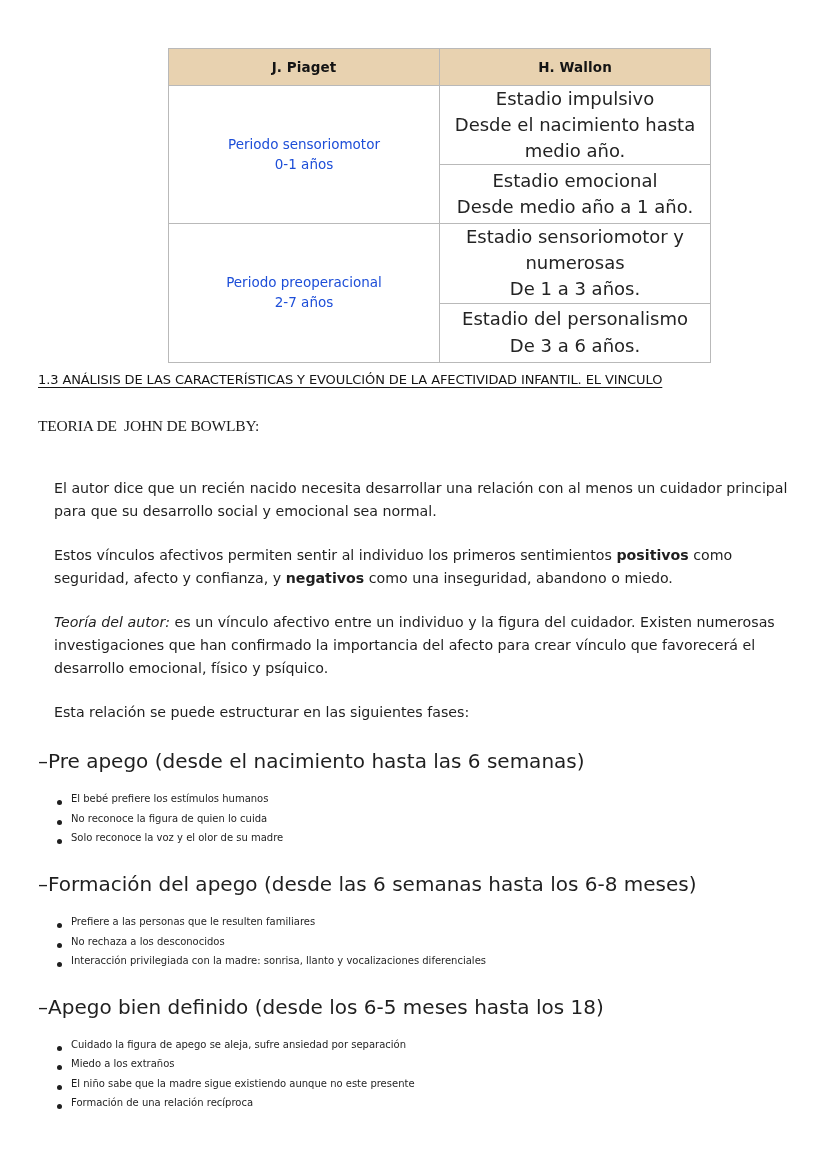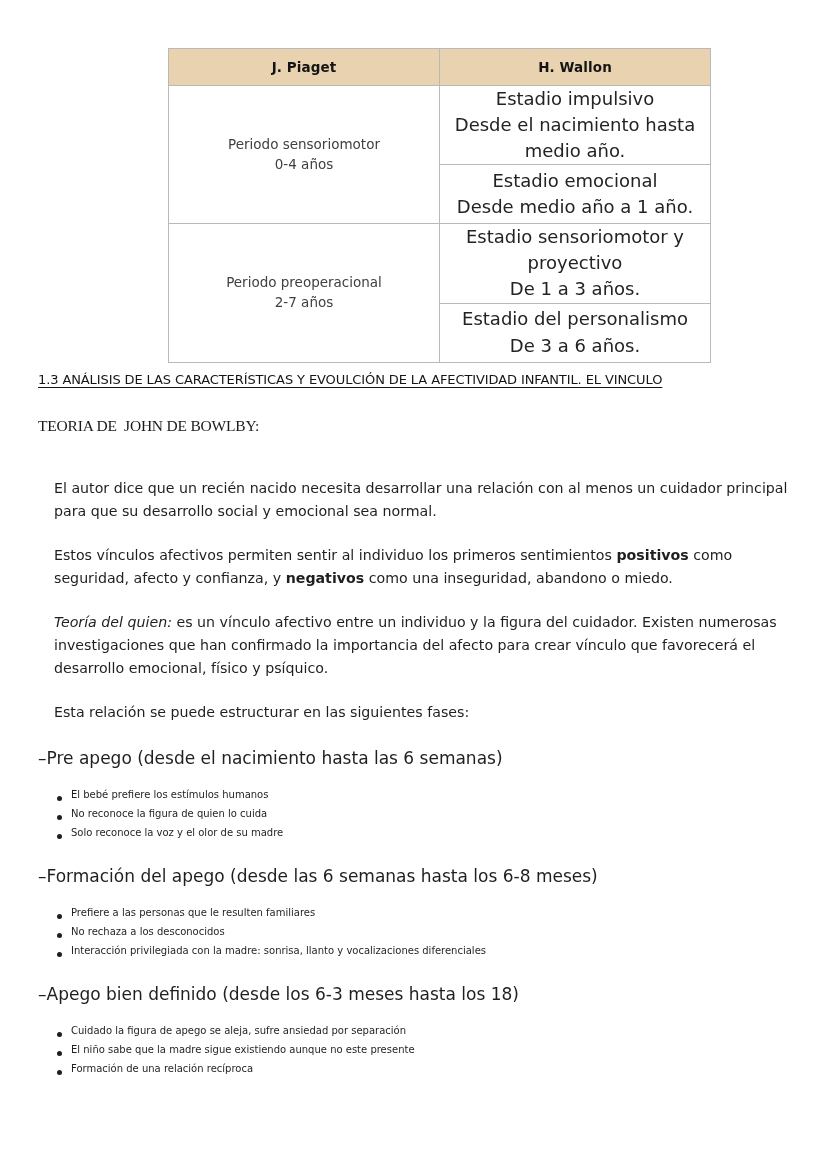--- a/index.html
+++ b/index.html
@@ -41,21 +41,21 @@
     font-size: 13.5px;
     height: 36px;
     letter-spacing: .1px;
     color: #141414;
     font-family: "DejaVu Sans", sans-serif;
   }
   td.col-left {
     width: 197px;
     font-size: 13.5px;
     line-height: 1.45;
-    color: #404040;
+    color: #1d4ed8;
   }
   td.col-right {
     font-size: 18px;
     line-height: 1.45;
     color: #232323;
     height: 58px;
     padding: 6px 8px;
   }
   .cellline { display: block; }
 
@@ -89,21 +89,21 @@
     font-size: 14.2px;
     line-height: 1.62;
     color: #1f1f1f;
     margin: 0 0 21px 16px;
   }
   p.para b { font-weight: bold; }
   p.para i { font-style: italic; }
 
   p.phase {
     font-family: "DejaVu Sans", sans-serif;
-    font-size: 17px;
+    font-size: 20px;
     line-height: 1.62;
     color: #1f1f1f;
     margin: 0 0 14px 0;
   }
   ul.bullets {
     list-style: none;
     margin: 0 0 22px 0;
     padding: 0;
   }
   ul.bullets li {
@@ -132,40 +132,40 @@
 <div class="table-wrap">
   <table class="piaget-wallon">
     <tbody>
       <tr>
         <th class="col-left">J. Piaget</th>
         <th>H. Wallon</th>
       </tr>
       <tr>
         <td class="col-left" rowspan="2">
           <span class="cellline">Periodo sensoriomotor</span>
-          <span class="cellline">0-4 años</span>
+          <span class="cellline">0-1 años</span>
         </td>
         <td class="col-right">
           <span class="cellline">Estadio impulsivo</span>
           <span class="cellline">Desde el nacimiento hasta medio año.</span>
         </td>
       </tr>
       <tr>
         <td class="col-right">
           <span class="cellline">Estadio emocional</span>
           <span class="cellline">Desde medio año a 1 año.</span>
         </td>
       </tr>
       <tr>
         <td class="col-left" rowspan="2">
           <span class="cellline">Periodo preoperacional</span>
           <span class="cellline">2-7 años</span>
         </td>
         <td class="col-right">
-          <span class="cellline">Estadio sensoriomotor y proyectivo</span>
+          <span class="cellline">Estadio sensoriomotor y numerosas</span>
           <span class="cellline">De 1 a 3 años.</span>
         </td>
       </tr>
       <tr>
         <td class="col-right">
           <span class="cellline">Estadio del personalismo</span>
           <span class="cellline">De 3 a 6 años.</span>
         </td>
       </tr>
     </tbody>
@@ -175,38 +175,39 @@
 <div class="doc">
 
   <div class="section-heading">1.3 ANÁLISIS DE LAS CARACTERÍSTICAS Y EVOULCIÓN DE LA AFECTIVIDAD INFANTIL. EL VINCULO</div>
 
   <div class="serif-heading">TEORIA DE  JOHN DE BOWLBY:</div>
 
   <p class="para">El autor dice que un recién nacido necesita desarrollar una relación con al menos un cuidador principal para que su desarrollo social y emocional sea normal.</p>
 
   <p class="para"><span>Estos vínculos afectivos permiten sentir al individuo los primeros sentimientos </span><b>positivos</b><span> como seguridad, afecto y confianza, y </span><b>negativos</b><span> como una inseguridad, abandono o miedo.</span></p>
 
-  <p class="para"><i>Teoría del quien:</i><span> es un vínculo afectivo entre un individuo y la figura del cuidador. Existen numerosas investigaciones que han confirmado la importancia del afecto para crear vínculo que favorecerá el desarrollo emocional, físico y psíquico.</span></p>
+  <p class="para"><i>Teoría del autor:</i><span> es un vínculo afectivo entre un individuo y la figura del cuidador. Existen numerosas investigaciones que han confirmado la importancia del afecto para crear vínculo que favorecerá el desarrollo emocional, físico y psíquico.</span></p>
 
   <p class="para">Esta relación se puede estructurar en las siguientes fases:</p>
 
   <p class="phase">–Pre apego (desde el nacimiento hasta las 6 semanas)</p>
   <ul class="bullets">
     <li>El bebé prefiere los estímulos humanos</li>
     <li>No reconoce la figura de quien lo cuida</li>
     <li>Solo reconoce la voz y el olor de su madre</li>
   </ul>
 
   <p class="phase">–Formación del apego (desde las 6 semanas hasta los 6-8 meses)</p>
   <ul class="bullets">
     <li>Prefiere a las personas que le resulten familiares</li>
     <li>No rechaza a los desconocidos</li>
     <li>Interacción privilegiada con la madre: sonrisa, llanto y vocalizaciones diferenciales</li>
   </ul>
 
-  <p class="phase">–Apego bien definido (desde los 6-3 meses hasta los 18)</p>
+  <p class="phase">–Apego bien definido (desde los 6-5 meses hasta los 18)</p>
   <ul class="bullets">
     <li>Cuidado la figura de apego se aleja, sufre ansiedad por separación</li>
+    <li>Miedo a los extraños</li>
     <li>El niño sabe que la madre sigue existiendo aunque no este presente</li>
     <li>Formación de una relación recíproca</li>
   </ul>
 
 </div>
 
 </body></html>

